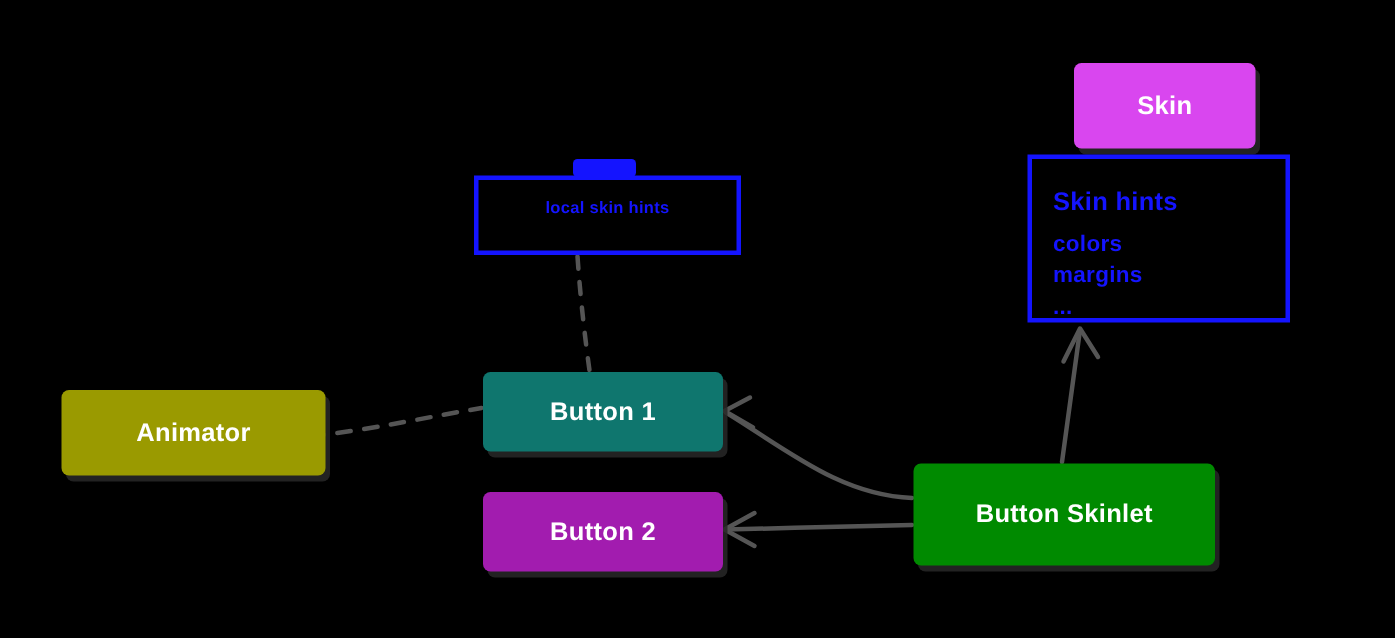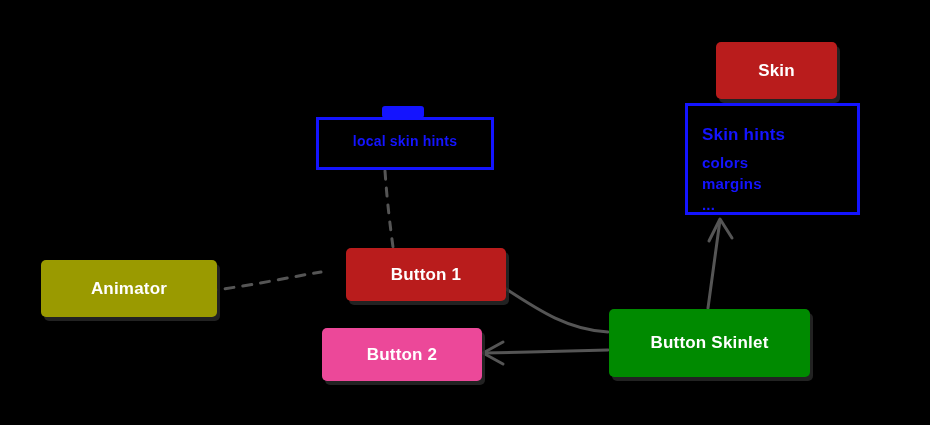--- a/index.html
+++ b/index.html
@@ -30,56 +30,55 @@
     color: #ffffff;
     box-shadow: 3px 4px 0 rgba(40,40,40,0.85);
   }
   .node-animator {
     left: 41px;  top: 260px;  width: 176px; height: 57px;
     background: #9a9a00;
     font-size: 17px;
   }
   .node-button1 {
     left: 322px; top: 248px; width: 160px; height: 53px;
-    background: #b91c1c;
+    background: #0f766e;
     font-size: 17px;
-    margin-left: 24px;
   }
   .node-button2 {
     left: 322px; top: 328px; width: 160px; height: 53px;
-    background: #ec4899;
+    background: #a21caf;
     font-size: 17px;
   }
   .node-skinlet {
     left: 609px; top: 309px; width: 201px; height: 68px;
     background: #008a00;
     font-size: 17px;
   }
   .node-skin {
     left: 716px; top: 42px; width: 121px; height: 57px;
-    background: #b91c1c;
+    background: #d946ef;
     font-size: 17px;
   }
 
   
   .outlined {
     border: 3px solid #1414ff;
     background: transparent;
     color: #1414ff;
     display: block;
   }
   .node-localhints {
     left: 316px; top: 117px; width: 178px; height: 53px;
   }
   .node-localhints .title {
     position: absolute;
     left: 0; right: 0;
     top: 13px;
     text-align: center;
-    font-size: 14px;
+    font-size: 11px;
     font-weight: bold;
   }
   
   .note-tab {
     position: absolute;
     left: 382px; top: 106px;
     width: 42px; height: 12px;
     background: #1414ff;
     border-radius: 3px;
   }

